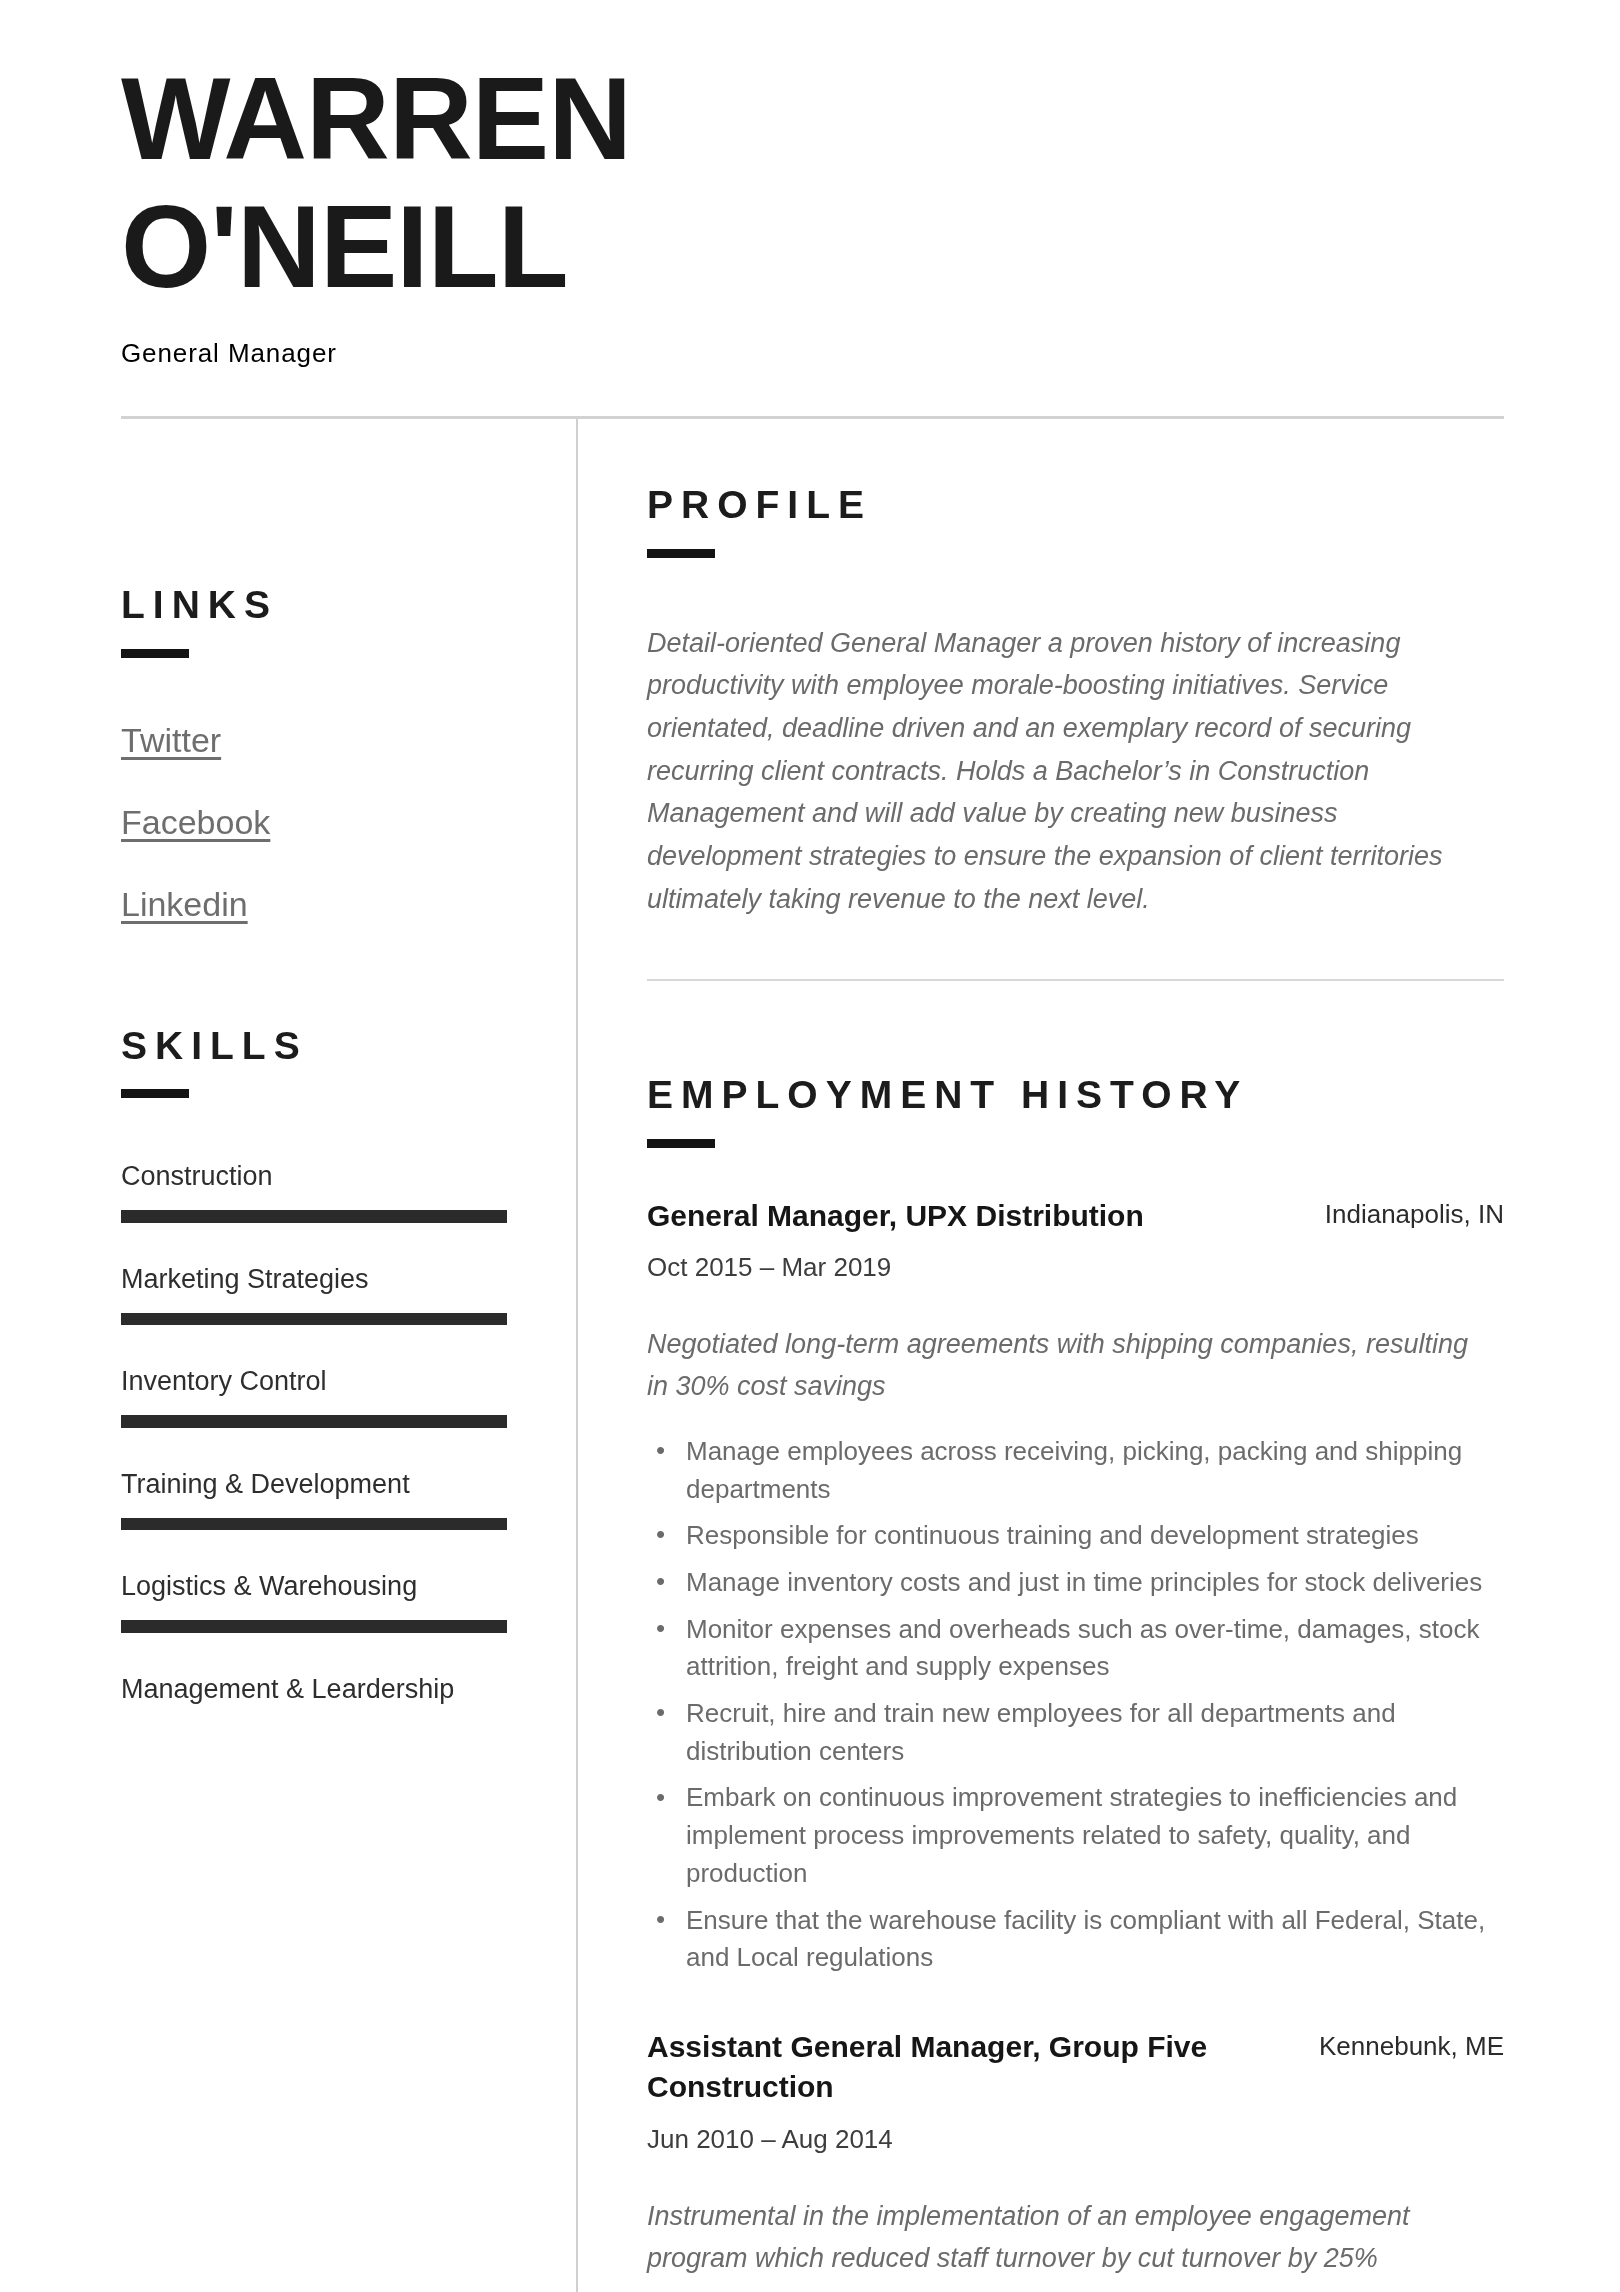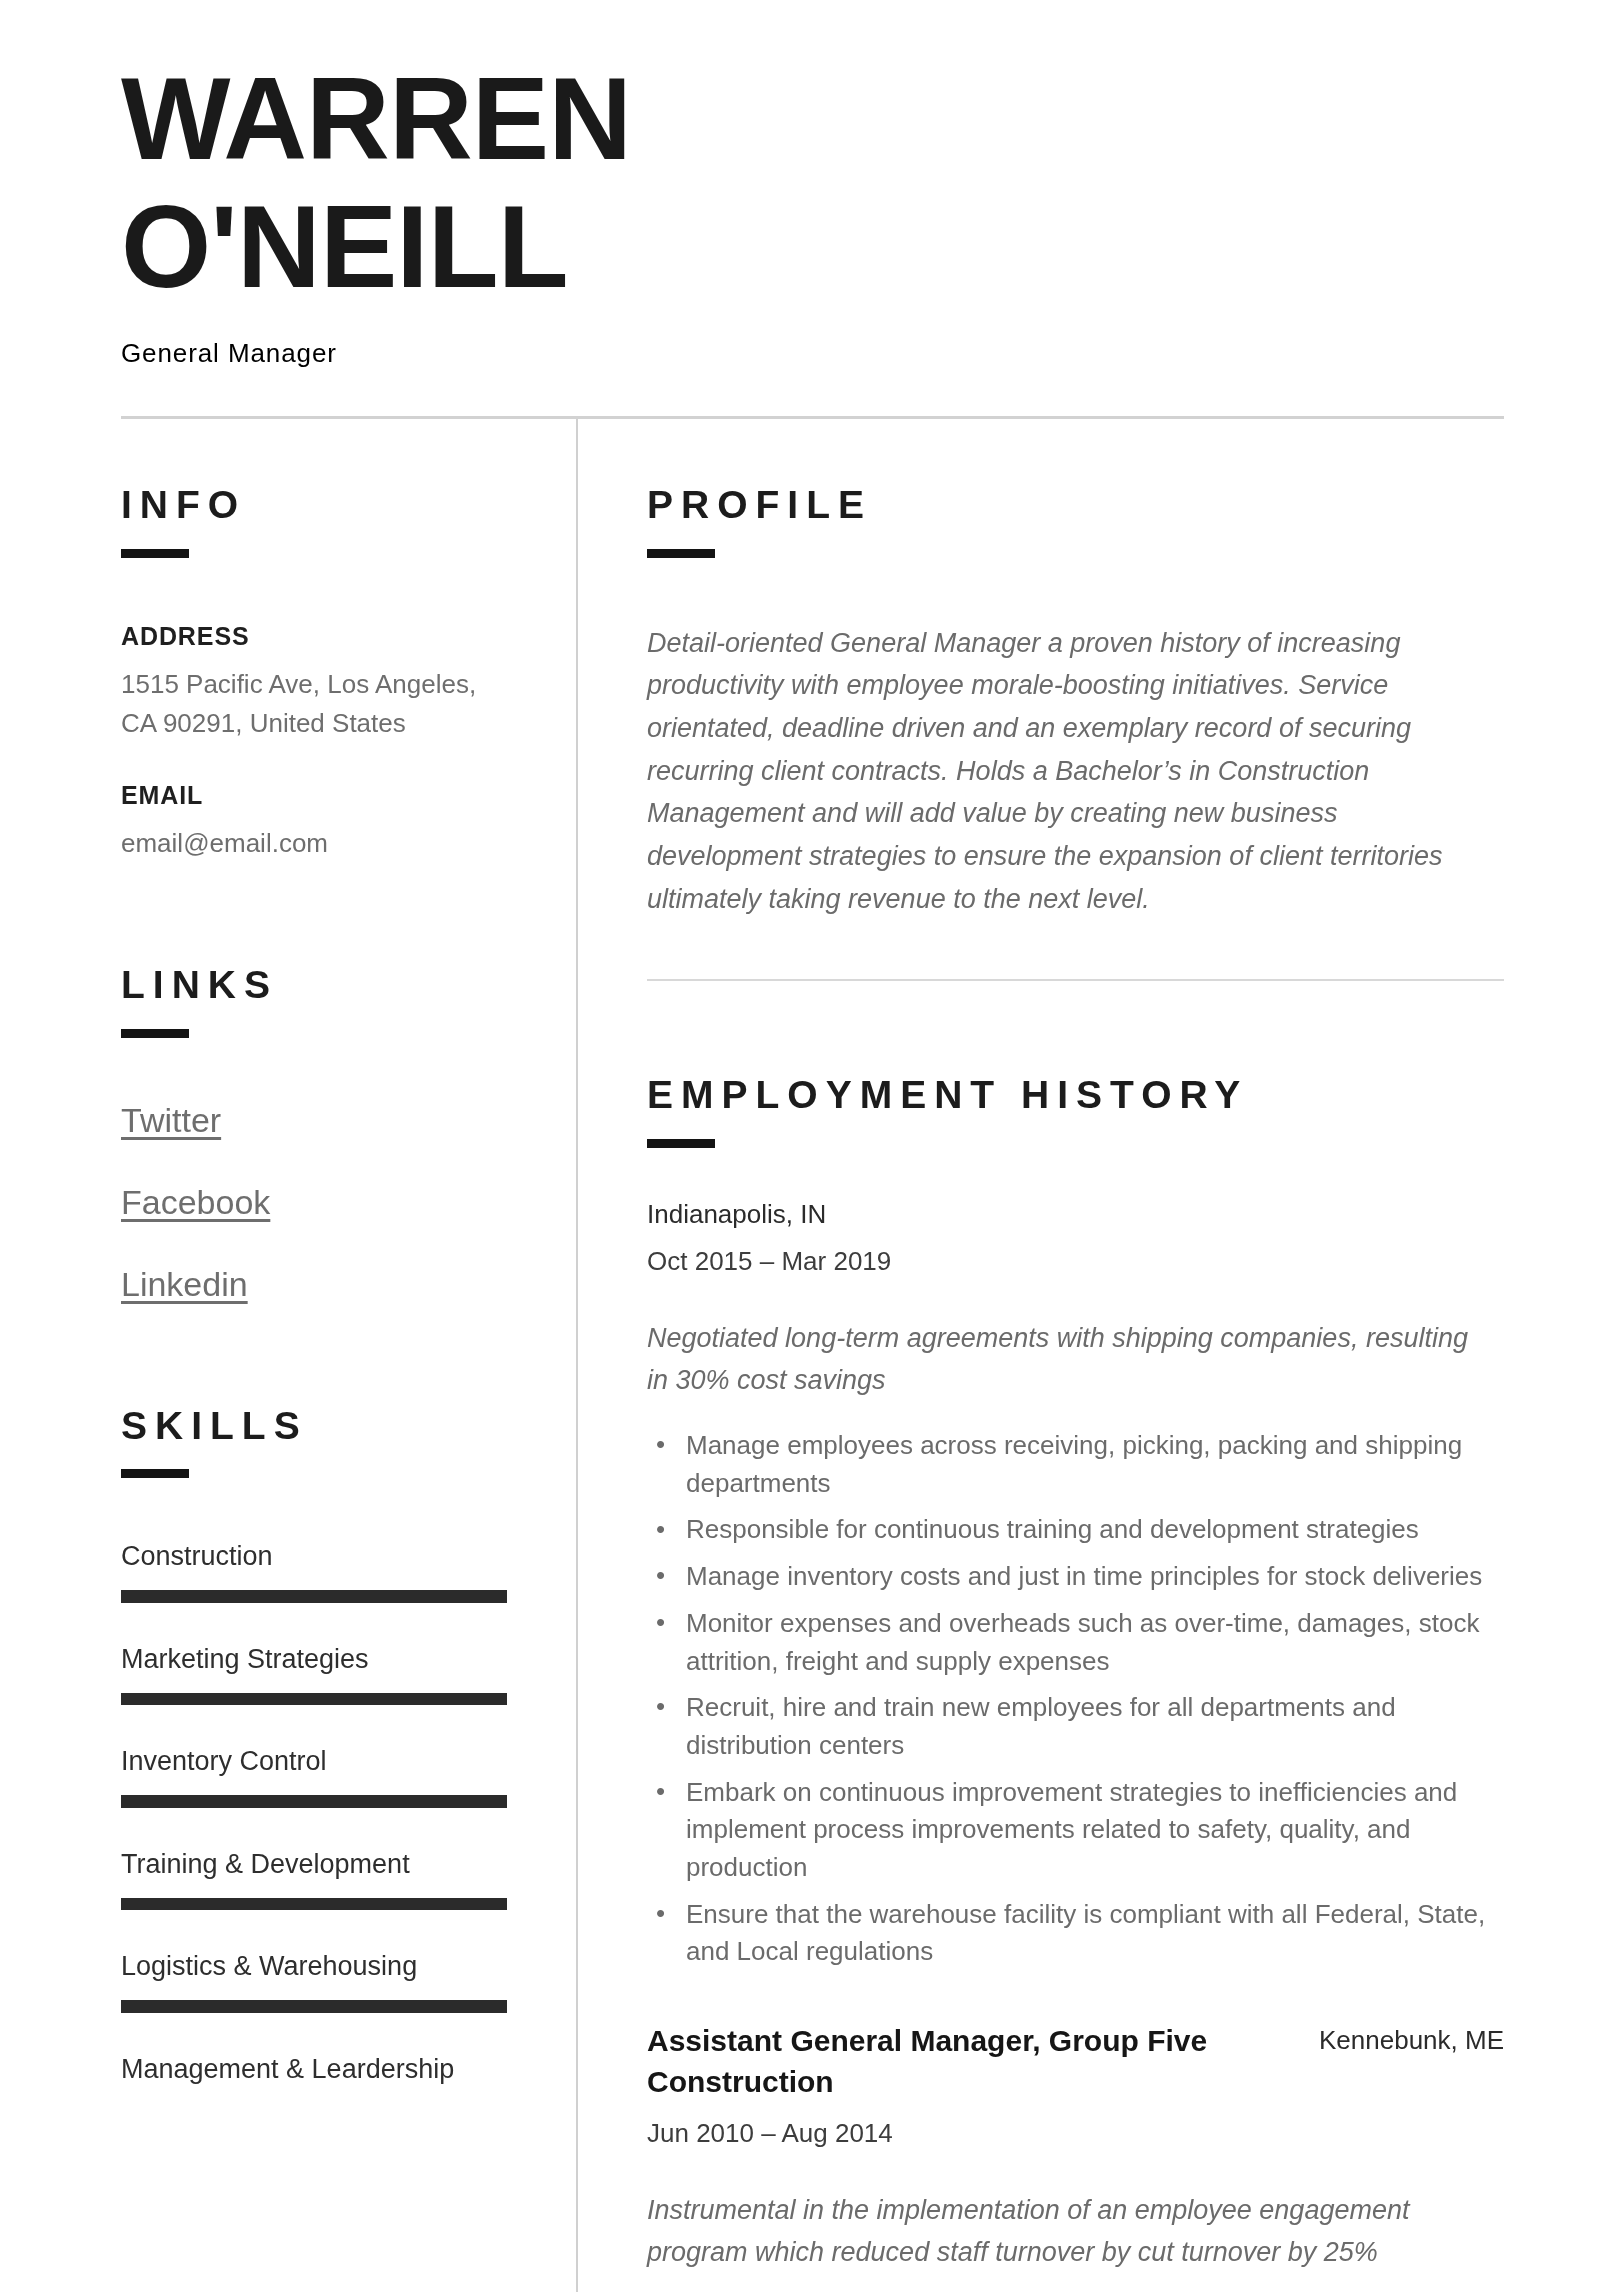--- a/index.html
+++ b/index.html
@@ -98,30 +98,20 @@
     <h1 class="name"><span>WARREN</span><br><span>O'NEILL</span></h1>
     <div class="subtitle">General Manager</div>
   </header>
 
   <div class="top-divider"></div>
 
   <div class="columns">
 
     <aside class="sidebar">
 
-      <section>
-        <h2 class="sec-h">INFO</h2>
-        <div class="hrule"></div>
-
-        <div class="side-label">ADDRESS</div>
-        <div class="gray-text"><span>1515 Pacific Ave, Los Angeles,</span><br><span>CA 90291, United States</span></div>
-
-        <div class="side-label tight">EMAIL</div>
-        <div class="gray-text" style="margin-top:14.3px;">email@email.com</div>
-      </section>
 
       <section class="links-section">
         <h2 class="sec-h">LINKS</h2>
         <div class="hrule"></div>
         <div class="link-row first"><a class="link">Twitter</a></div>
         <div class="link-row"><a class="link">Facebook</a></div>
         <div class="link-row"><a class="link">Linkedin</a></div>
       </section>
 
       <section class="skills-section">
@@ -165,20 +155,21 @@
       </section>
 
       <div class="mid-divider"></div>
 
       <section>
         <h2 class="sec-h employment-h">EMPLOYMENT HISTORY</h2>
         <div class="hrule"></div>
 
         <article class="job">
           <div class="job-head">
+            <h3 class="job-title">General Manager, UPX Distribution</h3>
             <span class="job-loc">Indianapolis, IN</span>
           </div>
           <div class="job-dates">Oct 2015 – Mar 2019</div>
           <p class="italic job-summary">Negotiated long-term agreements with shipping companies, resulting in 30% cost savings</p>
           <ul class="bullets">
             <li>Manage employees across receiving, picking, packing and shipping departments</li>
             <li>Responsible for continuous training and development strategies</li>
             <li>Manage inventory costs and just in time principles for stock deliveries</li>
             <li>Monitor expenses and overheads such as over-time, damages, stock attrition, freight and supply expenses</li>
             <li>Recruit, hire and train new employees for all departments and distribution centers</li>

